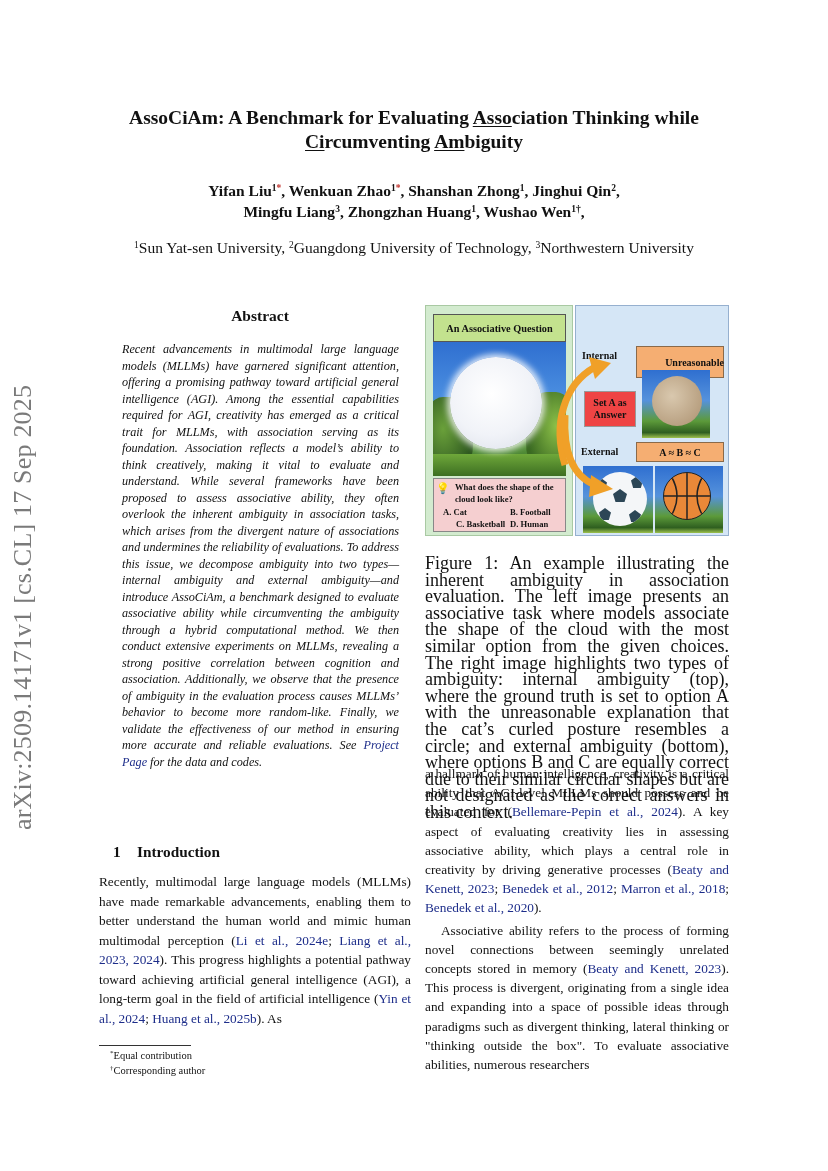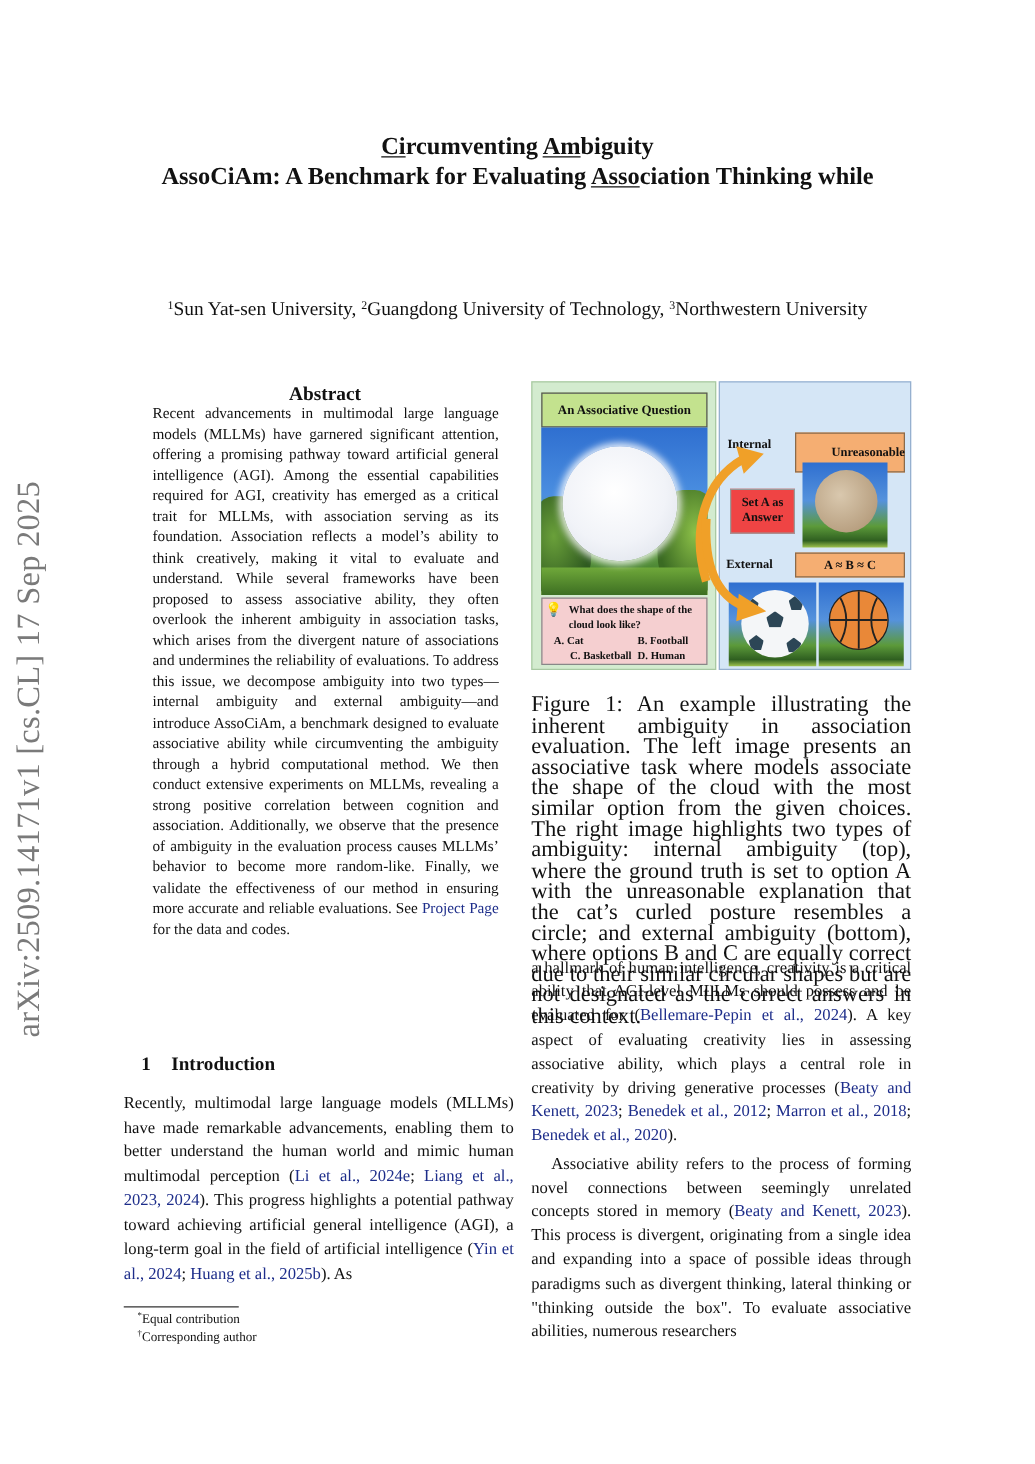--- a/index.html
+++ b/index.html
@@ -7,21 +7,21 @@
   .abs { position:absolute; }
   .arxiv-stamp { left:8px; top:830px; transform-origin:0 0; transform:rotate(-90deg); font-size:26px; color:#7a7a7a; white-space:nowrap; letter-spacing:0.2px; width:500px; }
   .title { left:90px; top:106px; width:648px; text-align:center; font-weight:bold; font-size:19.5px; line-height:24px; }
   .title u { text-decoration:underline; text-underline-offset:2px; }
   .authors { left:90px; top:180px; width:648px; text-align:center; font-weight:bold; font-size:15.5px; line-height:21px; }
   .authors sup { font-size:9.5px; vertical-align:5px; line-height:0; font-weight:bold; }
   .affil { left:90px; top:238px; width:648px; text-align:center; font-size:15.5px; line-height:20px; }
   .affil sup { font-size:9.5px; vertical-align:5px; line-height:0; }
   .abstract-head { left:110px; top:307px; width:300px; text-align:center; font-weight:bold; font-size:15.5px; }
   .col { font-size:12.2px; line-height:16.5px; text-align:justify; }
-  .abstract-body { left:122px; top:322px; width:277px; }
+  .abstract-body { left:122px; top:341px; width:277px;font-style:italic; }
   .intro-head { left:99px; top:843px; font-weight:bold; font-size:15.3px;margin-left:14px; }
   .intro-head .num { display:inline-block; width:24px; }
   .intro-body { left:99px; top:872px; width:312px; font-size:13.3px; line-height:19.5px; }
   .footrule { left:99px; top:1045px; width:92px; height:0; border-top:1px solid #333; }
   .footnotes { left:110px; top:1048px; font-size:10.5px; line-height:15px; }
   .footnotes sup { font-size:7px; vertical-align:4px; line-height:0; }
   .link { color:#1d2d8a; }
   
   .figure { left:425px; top:305px; width:304px; height:231px; }
   .fig-left { position:absolute; left:0; top:0; width:148px; height:231px; background:#d3ebcf; border:1px solid #a9c9a3; box-sizing:border-box; }
@@ -50,25 +50,27 @@
   .right-body { left:425px; top:764px; width:304px; font-size:13.3px; line-height:19.2px; text-align:justify; }
   .right-body p { margin:0; }
   .right-body p.indent { text-indent:16px; margin-top:3px; }
 </style>
 </head>
 <body>
 
 <div class="abs arxiv-stamp">arXiv:2509.14171v1  [cs.CL]  17 Sep 2025</div>
 
 <div class="abs title">
+  <div><span>AssoCiAm: A Benchmark for Evaluating </span><u>Asso</u><span>ciation Thinking while</span></div>
   <div><u>Ci</u><span>rcumventing </span><u>Am</u><span>biguity</span></div>
-  <div><span>AssoCiAm: A Benchmark for Evaluating </span><u>Asso</u><span>ciation Thinking while</span></div>
 </div>
 
 <div class="abs authors">
+  <div id="authors-line-1"><span>Yifan Liu</span><sup>1<span class="ast" style="color: rgb(192, 48, 42);">*</span></sup><span>, </span><span>Wenkuan Zhao</span><sup>1<span class="ast" style="color: rgb(192, 48, 42);">*</span></sup><span>, </span><span>Shanshan Zhong</span><sup>1</sup><span>, </span><span>Jinghui Qin</span><sup>2</sup><span>, </span></div>
+  <div id="authors-line-2"><span>Mingfu Liang</span><sup>3</sup><span>, </span><span>Zhongzhan Huang</span><sup>1</sup><span>, </span><span>Wushao Wen</span><sup>1<span>†</span></sup><span>, </span></div>
 </div>
 
 <div class="abs affil" id="affil"><sup>1</sup><span>Sun Yat-sen University, </span><sup>2</sup><span>Guangdong University of Technology, </span><sup>3</sup><span>Northwestern University</span></div>
 
 <div class="abs abstract-head">Abstract</div>
 <div class="abs col abstract-body">
   <span>Recent advancements in multimodal large language models (MLLMs) have garnered significant attention, offering a promising pathway toward artificial general intelligence (AGI). Among the essential capabilities required for AGI, creativity has emerged as a critical trait for MLLMs, with association serving as its foundation. Association reflects a model’s ability to think creatively, making it vital to evaluate and understand. While several frameworks have been proposed to assess associative ability, they often overlook the inherent ambiguity in association tasks, which arises from the divergent nature of associations and undermines the reliability of evaluations. To address this issue, we decompose ambiguity into two types—internal ambiguity and external ambiguity—and introduce AssoCiAm, a benchmark designed to evaluate associative ability while circumventing the ambiguity through a hybrid computational method. We then conduct extensive experiments on MLLMs, revealing a strong positive correlation between cognition and association. Additionally, we observe that the presence of ambiguity in the evaluation process causes MLLMs’ behavior to become more random-like. Finally, we validate the effectiveness of our method in ensuring more accurate and reliable evaluations. See </span><span class="link">Project Page</span><span> for the data and codes.</span>
 </div>
 
 <div class="abs intro-head">

